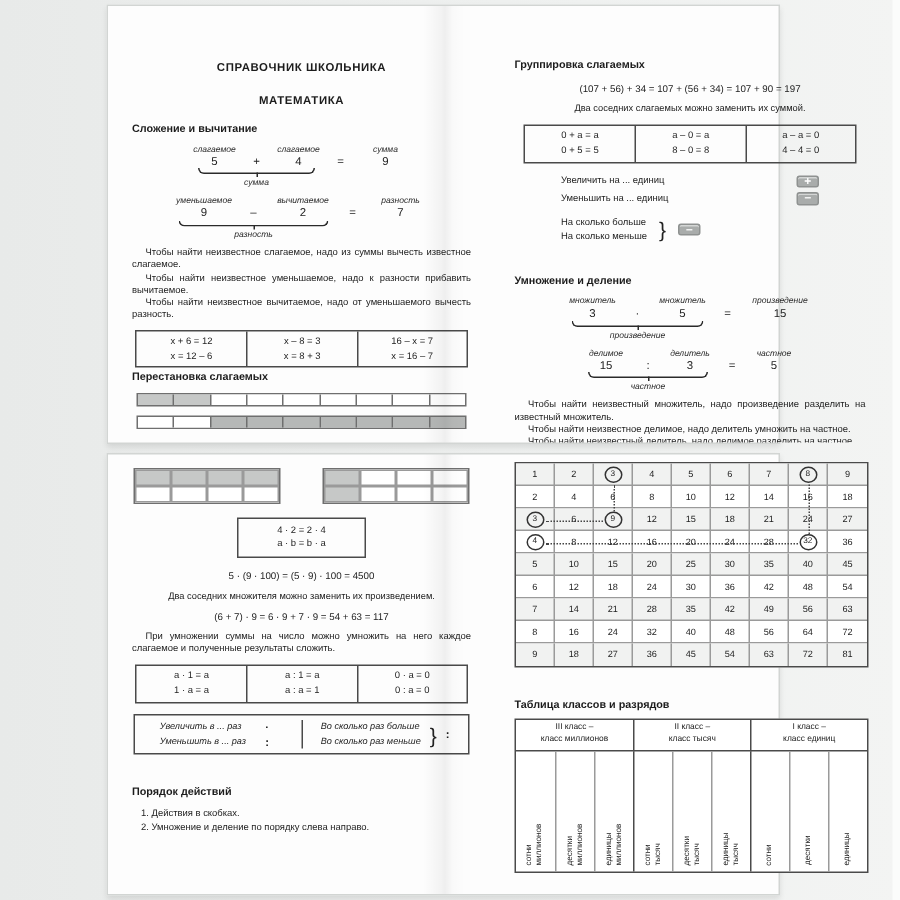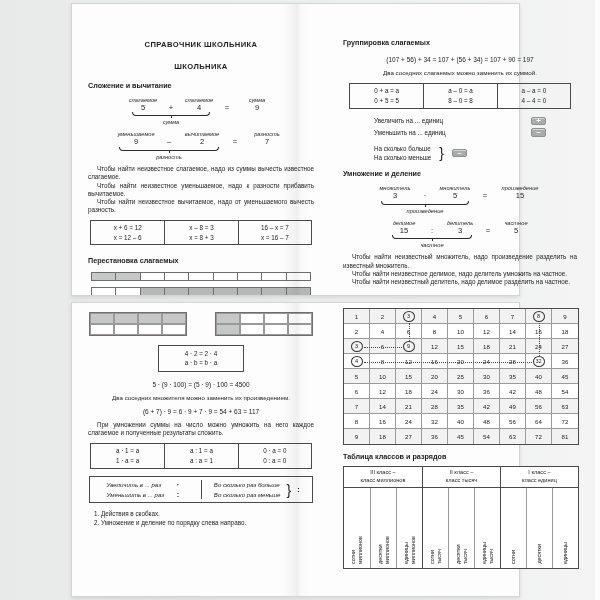--- a/index.html
+++ b/index.html
@@ -19,21 +19,21 @@
 
   .page { position:absolute; top:0; height:100%; width:258px; overflow:hidden; color:#1c1c1c; }
   .page.left  { left:0;    padding:0 16px; }
   .page.right { left:259px; padding:0 12px; }
 
   .h1 { font-size:7.6px; font-weight:bold; text-align:center; letter-spacing:.4px; }
   .h2 { font-size:7.2px; font-weight:bold; }
   .cline { font-size:6.5px; text-align:center; }
   .cline.small { font-size:6.2px; }
   .para { font-size:6.3px; line-height:1.32; text-align:justify; text-indent:9px; }.mt5{margin-top:5px}.mt6{margin-top:6px}.mt7{margin-top:7px}
-  .mt8{margin-top:11px}.mt9{margin-top:9px}.mt10{margin-top:10px}.mt11{margin-top:7px}
+  .mt8{margin-top:1px}.mt9{margin-top:9px}.mt10{margin-top:10px}.mt11{margin-top:20px}
   .mt13{margin-top:13px}.mt20{margin-top:20px}.mt26{margin-top:26px}.mt34{margin-top:34px}.mt36{margin-top:36px}
 
   .scheme { display:grid; justify-content:center; }
   .sch-label { font-style:italic; font-size:5.7px; text-align:center; white-space:nowrap; color:#2a2a2a; }
   .sch-tok { font-size:7.6px; text-align:center; line-height:1.25; }
   .sch-brace { height:4px; border:1px solid #2a2a2a; border-top:none; border-radius:0 0 5px 5px; margin:0 10px; position:relative; }
   .sch-brace::after { content:""; position:absolute; left:50%; bottom:-3px; width:1px; height:3px; background:#2a2a2a; }
   .sch-bottom { margin-top:3px; }
 
   .eq-table { display:grid; grid-template-columns:1fr 1fr 1fr; border:1px solid #4a4a4a; width:222px; margin-left:auto; margin-right:auto; }
@@ -97,21 +97,21 @@
 </style>
 </head>
 <body>
 
 <div class="photo">
 
   <div class="spread" id="spread-top">
 
     <div class="page left">
       <div class="h1 mt36">СПРАВОЧНИК ШКОЛЬНИКА</div>
-      <div class="h1 mt13">ШКОЛЬНИКА</div>
+      <div class="h1 mt13">МАТЕМАТИКА</div>
       <div class="h2 mt10">Сложение и вычитание</div>
       <div class="scheme mt7" style="grid-template-columns: 42px 14px 42px 14px 46px;">
           <div class="sch-label" style="grid-area: 1 / 1;">слагаемое</div>
           <div class="sch-label" style="grid-area: 1 / 3;">слагаемое</div>
           <div class="sch-label" style="grid-area: 1 / 5;">сумма</div>
           <div class="sch-tok" style="grid-area: 2 / 1;">5</div>
           <div class="sch-tok" style="grid-area: 2 / 2;">+</div>
           <div class="sch-tok" style="grid-area: 2 / 3;">4</div>
           <div class="sch-tok" style="grid-area: 2 / 4;">=</div>
           <div class="sch-tok" style="grid-area: 2 / 5;">9</div>
@@ -307,20 +307,21 @@
         <div class="ops-half bl">
           <div class="ops-lines">
             <div>Во сколько  раз больше</div>
             <div>Во сколько  раз меньше</div>
           </div>
           <span class="brace-glyph">}</span>
           <span class="ops-sign">:</span>
         </div>
       </div>
 
+      <div class="h2 mt11">Порядок действий</div>
       <div class="order-list mt6">
           <div class="listline" style="text-align: left;">1. Действия в скобках.</div>
           <div class="listline" style="text-align: left;">2. Умножение и деление по порядку слева направо.</div>
         </div>
 
     </div>
 
     <div class="page right">
       <div class="mult">
           <div class="mult-cell shade">1</div>

